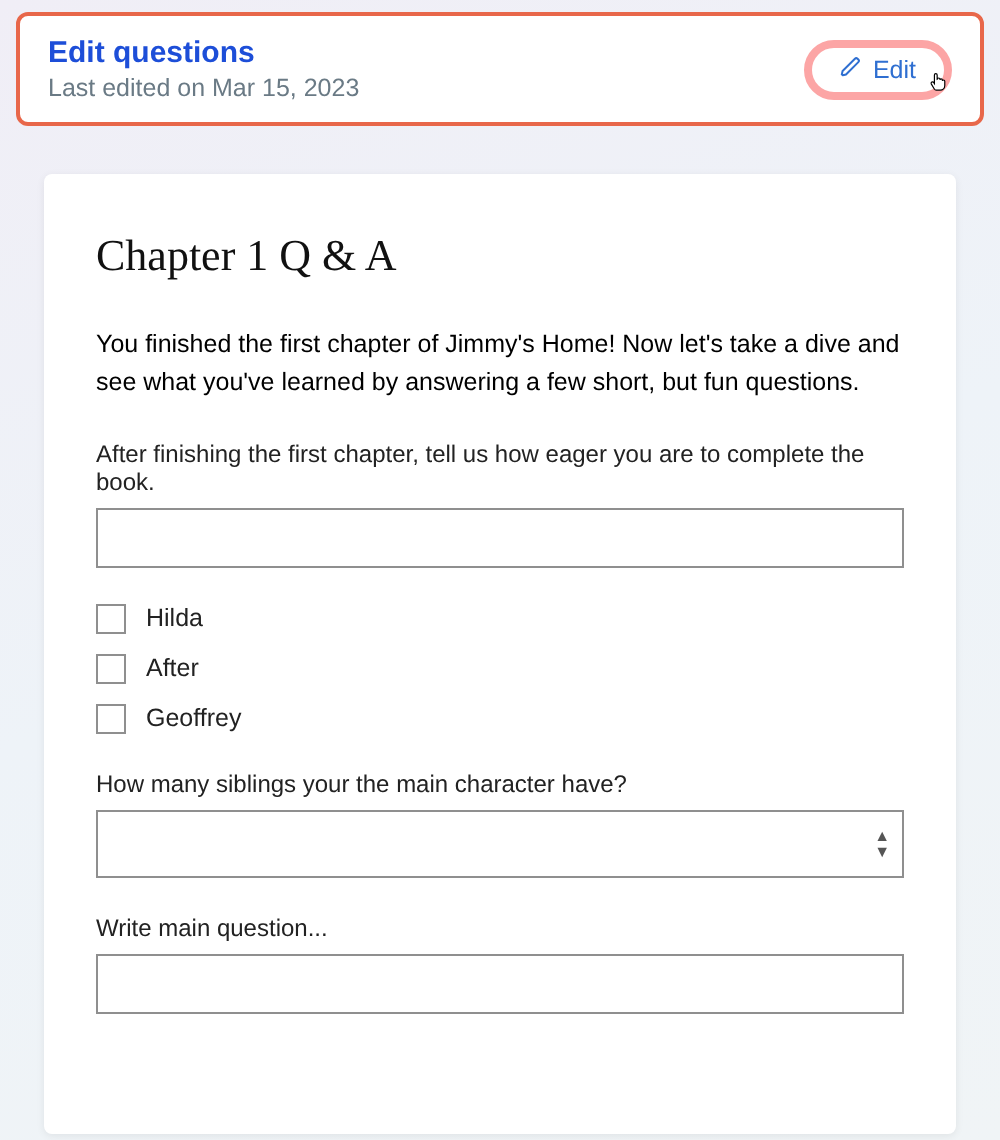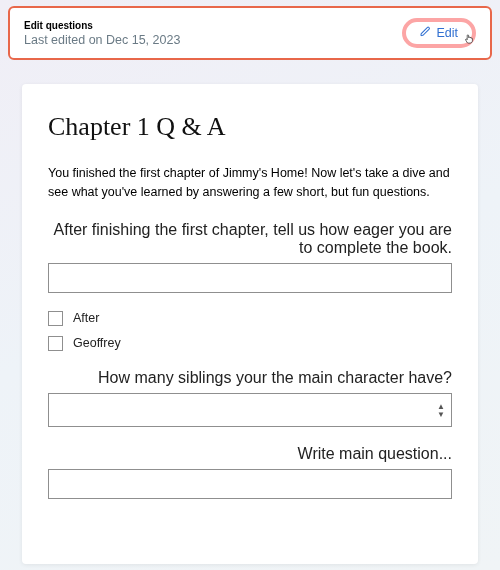--- a/index.html
+++ b/index.html
@@ -15,23 +15,23 @@
       border: 2px solid #e8674a;
       border-radius: 6px;
       margin: 6px 8px 0 8px;
       padding: 10px 14px 10px 14px;
       display: flex;
       align-items: center;
       justify-content: space-between;
     }
     .header-left { display: flex; flex-direction: column; }
     .header-title {
-      font-size: 10px;
+      font-size: 15px;
       font-weight: 700;
-      color: #000000;
+      color: #1d4ed8;
     }
     .header-sub {
       font-size: 12.5px;
       color: #6a7a85;
       margin-top: 2px;
     }
     .edit-btn {
       display: inline-flex;
       align-items: center;
       gap: 5px;
@@ -57,39 +57,38 @@
     .card {
       background: #fff;
       margin: 24px 22px 0 22px;
       border-radius: 4px;
       box-shadow: 0 1px 4px rgba(0,0,0,0.07);
       padding: 28px 26px 26px 26px;
       height: 480px;
       overflow: hidden;
     }
     .card-title {
-      font-size: 26px;
+      font-size: 22px;
       font-weight: 400;
       color: #111;
       font-family: Georgia, "Times New Roman", serif;
       margin-bottom: 22px;
     }
     .intro {
       font-size: 12.5px;
       color: #000000;
       line-height: 1.55;
       margin-bottom: 18px;
     }
     .question-block { margin-bottom: 18px; }
     .q-label {
-      font-size: 16px;
+      font-size: 12px;
       color: #222;
       margin-bottom: 6px;
       display: block;
-      text-align: right;
     }
     .text-input, .select-input {
       width: 100%;
       border: 1px solid #8f8f8f;
       background: #fff;
       height: 30px;
       font-size: 12px;
       padding: 0 6px;
     }
     .select-wrap { position: relative; }
@@ -118,21 +117,21 @@
       flex-shrink: 0;
     }
     .option-label { font-size: 12.5px; color: #222; }
   </style>
 </head>
 <body>
 
 <div class="header-bar">
   <div class="header-left">
     <div class="header-title">Edit questions</div>
-    <div class="header-sub">Last edited on Dec 15, 2023</div>
+    <div class="header-sub">Last edited on Mar 15, 2023</div>
   </div>
   <button class="edit-btn">
     <span>
       <svg viewBox="0 0 24 24" fill="none" stroke="#2f6fd1" stroke-width="2.2">
           <path d="M3 21l3.5-.8L20 6.7a2 2 0 0 0 0-2.8l-.9-.9a2 2 0 0 0-2.8 0L2.8 16.5 2 20z"></path>
         </svg>
     </span>
     <span>Edit</span>
     <span class="cursor-hand">
       <svg viewBox="0 0 24 24">
@@ -148,20 +147,24 @@
 
   <div class="question-block">
     <label class="q-label">After finishing the first chapter, tell us how eager you are to complete the book.</label>
     <input type="text" class="text-input" value="" style="">
   </div>
 
   <div class="question-block">
     <div class="options">
       <div class="option-row">
         <div class="checkbox"></div>
+        <span class="option-label">Hilda</span>
+      </div>
+      <div class="option-row">
+        <div class="checkbox"></div>
         <span class="option-label">After</span>
       </div>
       <div class="option-row">
         <div class="checkbox"></div>
         <span class="option-label">Geoffrey</span>
       </div>
     </div>
   </div>
 
   <div class="question-block">

